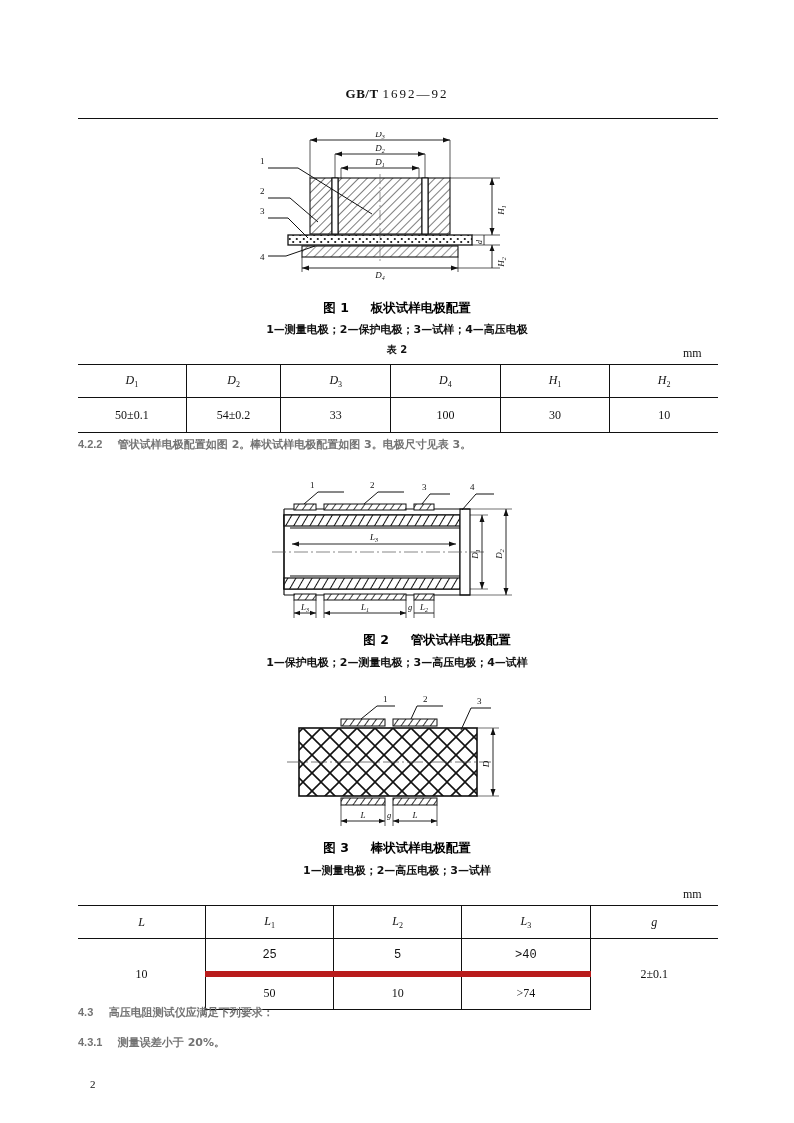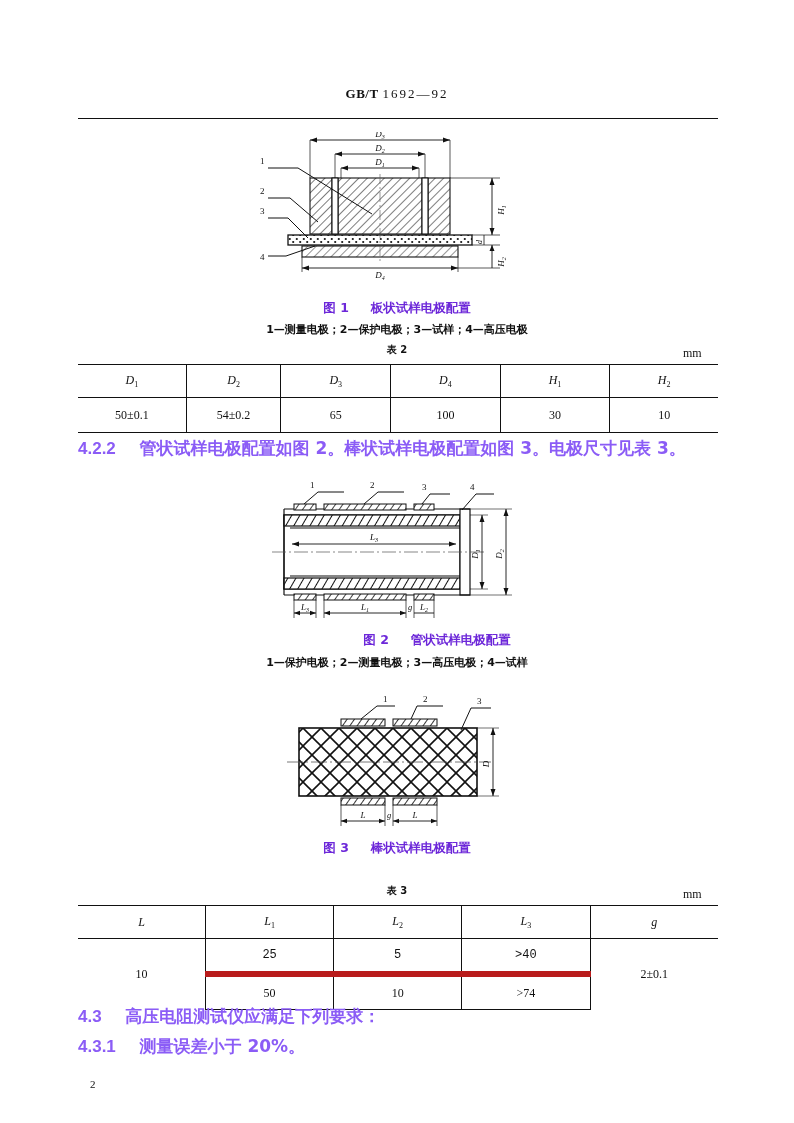--- a/index.html
+++ b/index.html
@@ -19,36 +19,36 @@
     text-align:center;font-size:13px;letter-spacing:.5px;
   }
   .hdr .gb{font-family:"Liberation Serif",serif;font-weight:bold;}
   .hdr .num{font-family:"Liberation Serif",serif;font-weight:normal;letter-spacing:2px;}
   .rule{
     position:absolute;left:78px;top:118px;width:640px;height:0;
     border-top:1.6px solid #111;
   }
   .cap{
     position:absolute;width:794px;text-align:center;
-    font-family:"DejaVu Sans",sans-serif;font-size:12.5px;font-weight:bold;color:#6d28d9;
+    font-family:"DejaVu Sans",sans-serif;font-size:12.5px;font-weight:bold;color:#000000;
   }
   .legend{
     position:absolute;width:794px;text-align:center;
     font-family:"DejaVu Sans",sans-serif;font-size:11px;font-weight:bold;color:#111;
   }
   .tabtitle{
     position:absolute;width:794px;text-align:center;
     font-family:"DejaVu Sans",sans-serif;font-size:10px;font-weight:bold;
   }
   .unit{
     position:absolute;font-family:"Liberation Serif",serif;font-size:12px;
   }
   .para{
-    position:absolute;font-family:"DejaVu Sans",sans-serif;font-size:17px;font-weight:bold;
-    white-space:nowrap;color:#8b5cf6;
+    position:absolute;font-family:"DejaVu Sans",sans-serif;font-size:11px;font-weight:bold;
+    white-space:nowrap;color:#737373;
   }
   .para .no{font-family:"Liberation Sans",sans-serif;}
   .pagenum{
     position:absolute;left:90px;top:1078px;
     font-family:"Liberation Serif",serif;font-size:11px;
   }
 
   
   table.gbt{
     position:absolute;border-collapse:collapse;
@@ -205,21 +205,21 @@
       <td class="noL" style="width:106px;height:30px;text-align:center;"><span class="it">D</span><sub>1</sub></td>
       <td style="width:92px;"><span class="it">D</span><sub>2</sub></td>
       <td style="width:107px;"><span class="it">D</span><sub>3</sub></td>
       <td style="width:107px;"><span class="it">D</span><sub>4</sub></td>
       <td style="width:107px;"><span class="it">H</span><sub>1</sub></td>
       <td class="noR" style="width:106px;"><span class="it">H</span><sub>2</sub></td>
     </tr>
     <tr>
       <td class="noL" style="height:32px;">50±0.1</td>
       <td>54±0.2</td>
-      <td>65</td>
+      <td>33</td>
       <td>100</td>
       <td>30</td>
       <td class="noR">10</td>
     </tr>
   </tbody>
     </table>
 
   <div class="para" style="left:78px;top:437px;">
     <span class="no">4.2.2</span>
     &nbsp;&nbsp;
@@ -414,22 +414,22 @@
         <text x="130" y="126">L</text>
       </g>
     </svg>
   </div>
 
   <div class="cap" style="top:840px;">
     <span>图 3</span>
     &nbsp;&nbsp;&nbsp;
     <span>棒状试样电极配置</span>
   </div>
-
-  <div class="tabtitle" style="top:884px;">表 3</div>
+  <div class="legend" style="top:863px;">1—测量电极；2—高压电极；3—试样</div>
+
   <div class="unit" style="left:683px;top:887px;">mm</div>
 
   <table class="gbt" style="left:78px;top:905px;width:640px;">
     <tbody>
         <tr class="hdrrow">
       <td class="noL" style="width:128px;height:30px;"><span class="it">L</span></td>
       <td style="width:128px;"><span class="it">L</span><sub>1</sub></td>
       <td style="width:128px;"><span class="it">L</span><sub>2</sub></td>
       <td style="width:128px;"><span class="it">L</span><sub>3</sub></td>
       <td class="noR" style="width:128px;"><span class="it">g</span></td>

